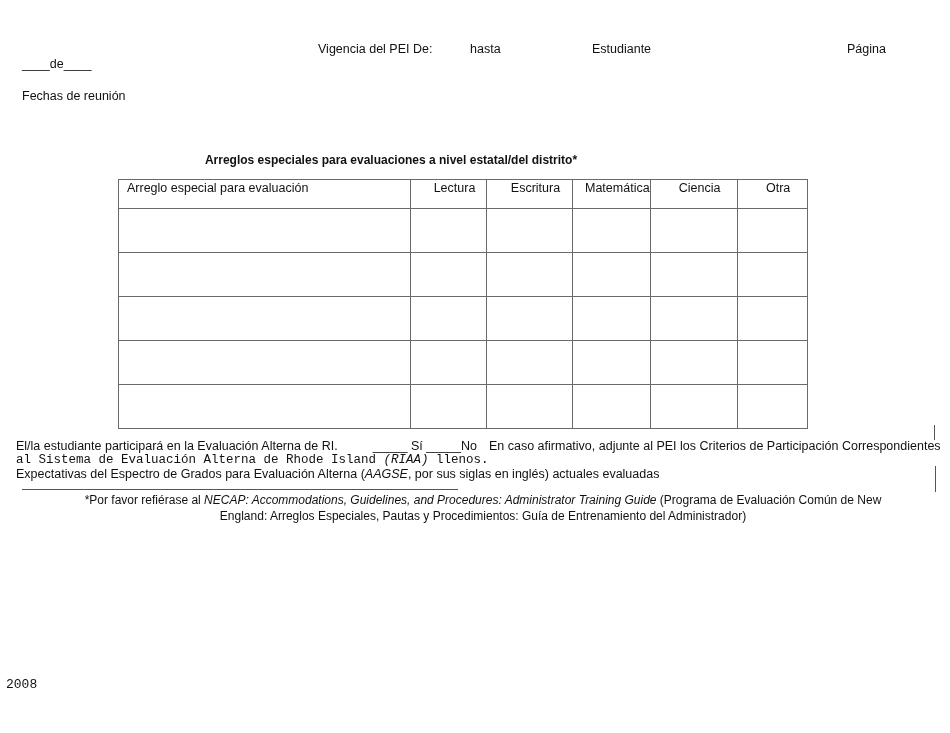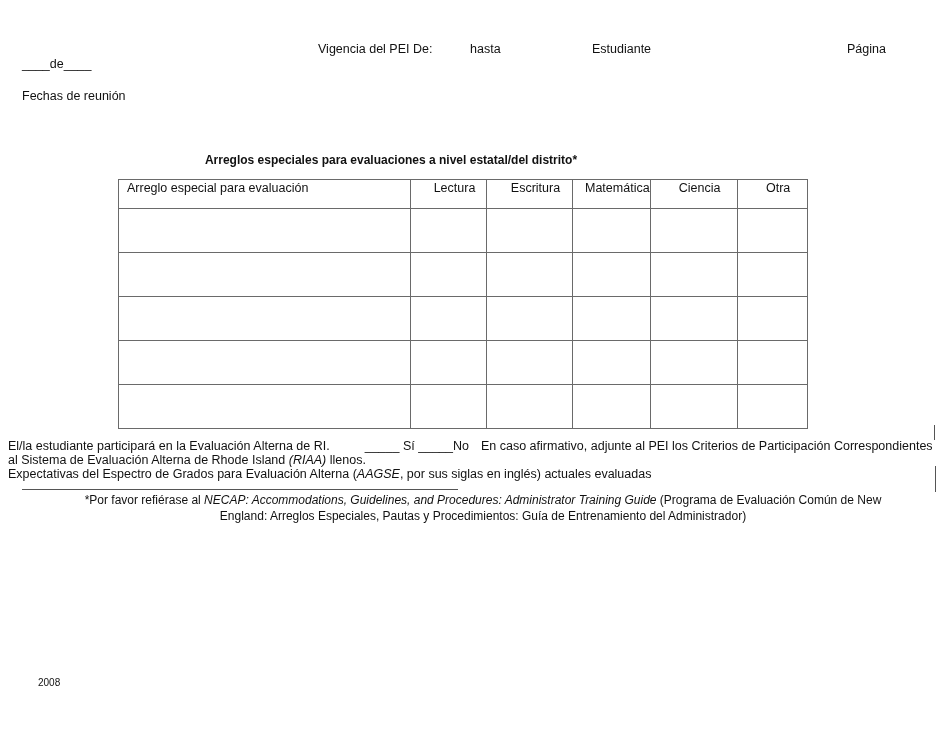--- a/index.html
+++ b/index.html
@@ -17,32 +17,32 @@
       position: absolute; left: 118px; top: 179px;
       border-collapse: collapse; table-layout: fixed;
     }
     table.grid td, table.grid th {
       border: 1.3px solid #6a6a6a; padding: 0; font-weight: normal;
       font-size: 12.5px; vertical-align: top;
     }
     table.grid th { height: 27px; text-align: center; padding-top: 1px; padding-left: 12px; }
     table.grid th.first { text-align: left; padding-left: 8px; }
     table.grid td { height: 43px; }
-    .para { left: 8px; font-size: 12.5px; line-height: 14.5px; }
+    .para { left: 16px; font-size: 12.5px; line-height: 14.5px; }
     .rule {
       position: absolute; left: 22px; top: 489px; width: 436px; height: 0;
       border-top: 1px solid #555;
     }
     .footnote {
       position: absolute; top: 493px; left: 0; width: 950px; text-align: center;
       font-weight: normal; font-size: 12px; line-height: 15.5px; padding-left: 8px;
     }
     .vmark { position: absolute; width: 0; border-left: 1px solid #555; }
     .year {
-      left: 38px; top: 677px; font-family: Liberation Sans, sans-serif; font-size: 10px;
+      left: 6px; top: 677px; font-family: Liberation Mono, monospace; font-size: 13px;
     }
   </style>
 </head>
 <body>
 
 <div class="abs hdr" style="left:22px;margin-top:47px;">Fechas de reunión</div>
 <div class="abs" style="left:22px; top:57px;text-align:right;">____de____</div>
 <div class="abs hdr" style="left:318px;">Vigencia del PEI De:</div>
 <div class="abs hdr" style="left:470px;">hasta</div>
 <div class="abs hdr" style="left:592px;">Estudiante</div>
@@ -115,21 +115,21 @@
 
 <div class="abs para" style="top:439px;">
   <span>El/la estudiante participará en la Evaluación Alterna de RI.</span>
   <span style="display:inline-block; width:28px;"></span>
   <span>_____</span>
   <span>Sí</span>
   <span>_____</span><span>No</span>
   <span style="display:inline-block; width:5px;"></span>
   <span>En caso afirmativo, adjunte al PEI los Criterios de Participación Correspondientes</span>
 </div>
-<div class="abs para" style="top:453px;">
+<div class="abs para" style="top:453px;font-family:Liberation Mono, monospace;">
   <span>al Sistema de Evaluación Alterna de Rhode Island</span>
   <i>(RIAA)</i>
   <span>llenos.</span>
 </div>
 <div class="abs para" style="top:467px;"><span>Expectativas del Espectro de Grados para Evaluación Alterna (</span><i>AAGSE</i><span>, por sus siglas en inglés) actuales evaluadas</span></div>
 
 <div class="vmark" style="left:934px; top:425px; height:15px;"></div>
 <div class="vmark" style="left:935px; top:466px; height:26px;"></div>
 
 <div class="rule"></div>

